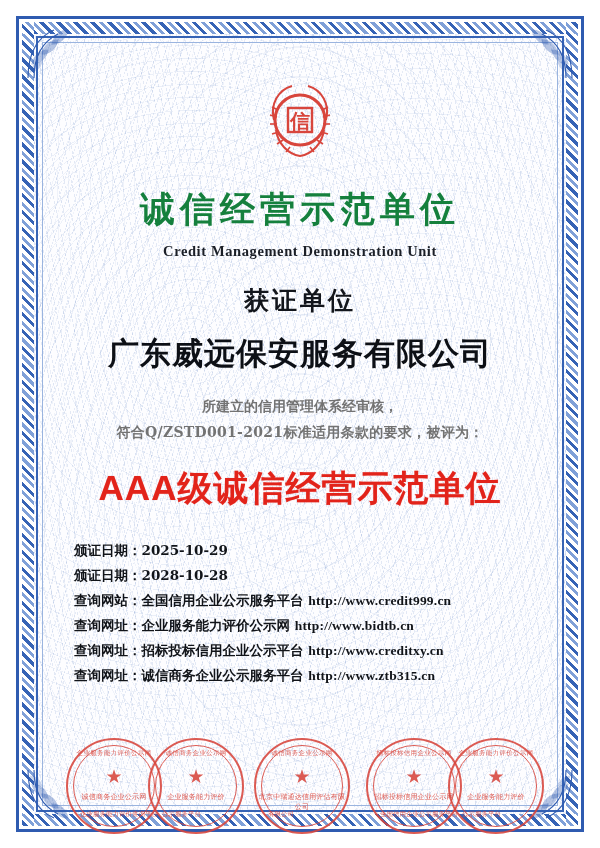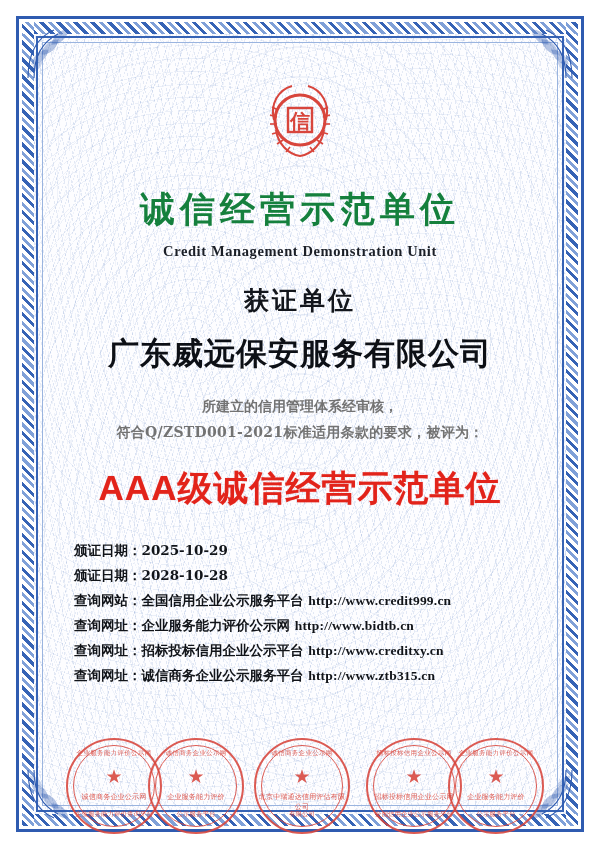--- a/index.html
+++ b/index.html
@@ -221,24 +221,24 @@
     position: absolute;
     left: 0; right: 0;
     top: 52px;
     font-size: 7px;
     text-align: center;
     font-family: "DejaVu Sans", sans-serif;
     letter-spacing: 0.2px;
   }
   .seal .bottom {
     position: absolute;
-    left: 0; right: 0;
+    left: 12px; right: 0;
     bottom: 13px;
     font-size: 6.5px;
-    text-align: center;
+    text-align: left;
     font-family: "DejaVu Sans", sans-serif;
   }
   .seal .arc {
     position: absolute;
     left: 0; right: 0;
     top: 9px;
     font-size: 6.5px;
     text-align: center;
     font-family: "DejaVu Sans", sans-serif;
     letter-spacing: 0.3px;

